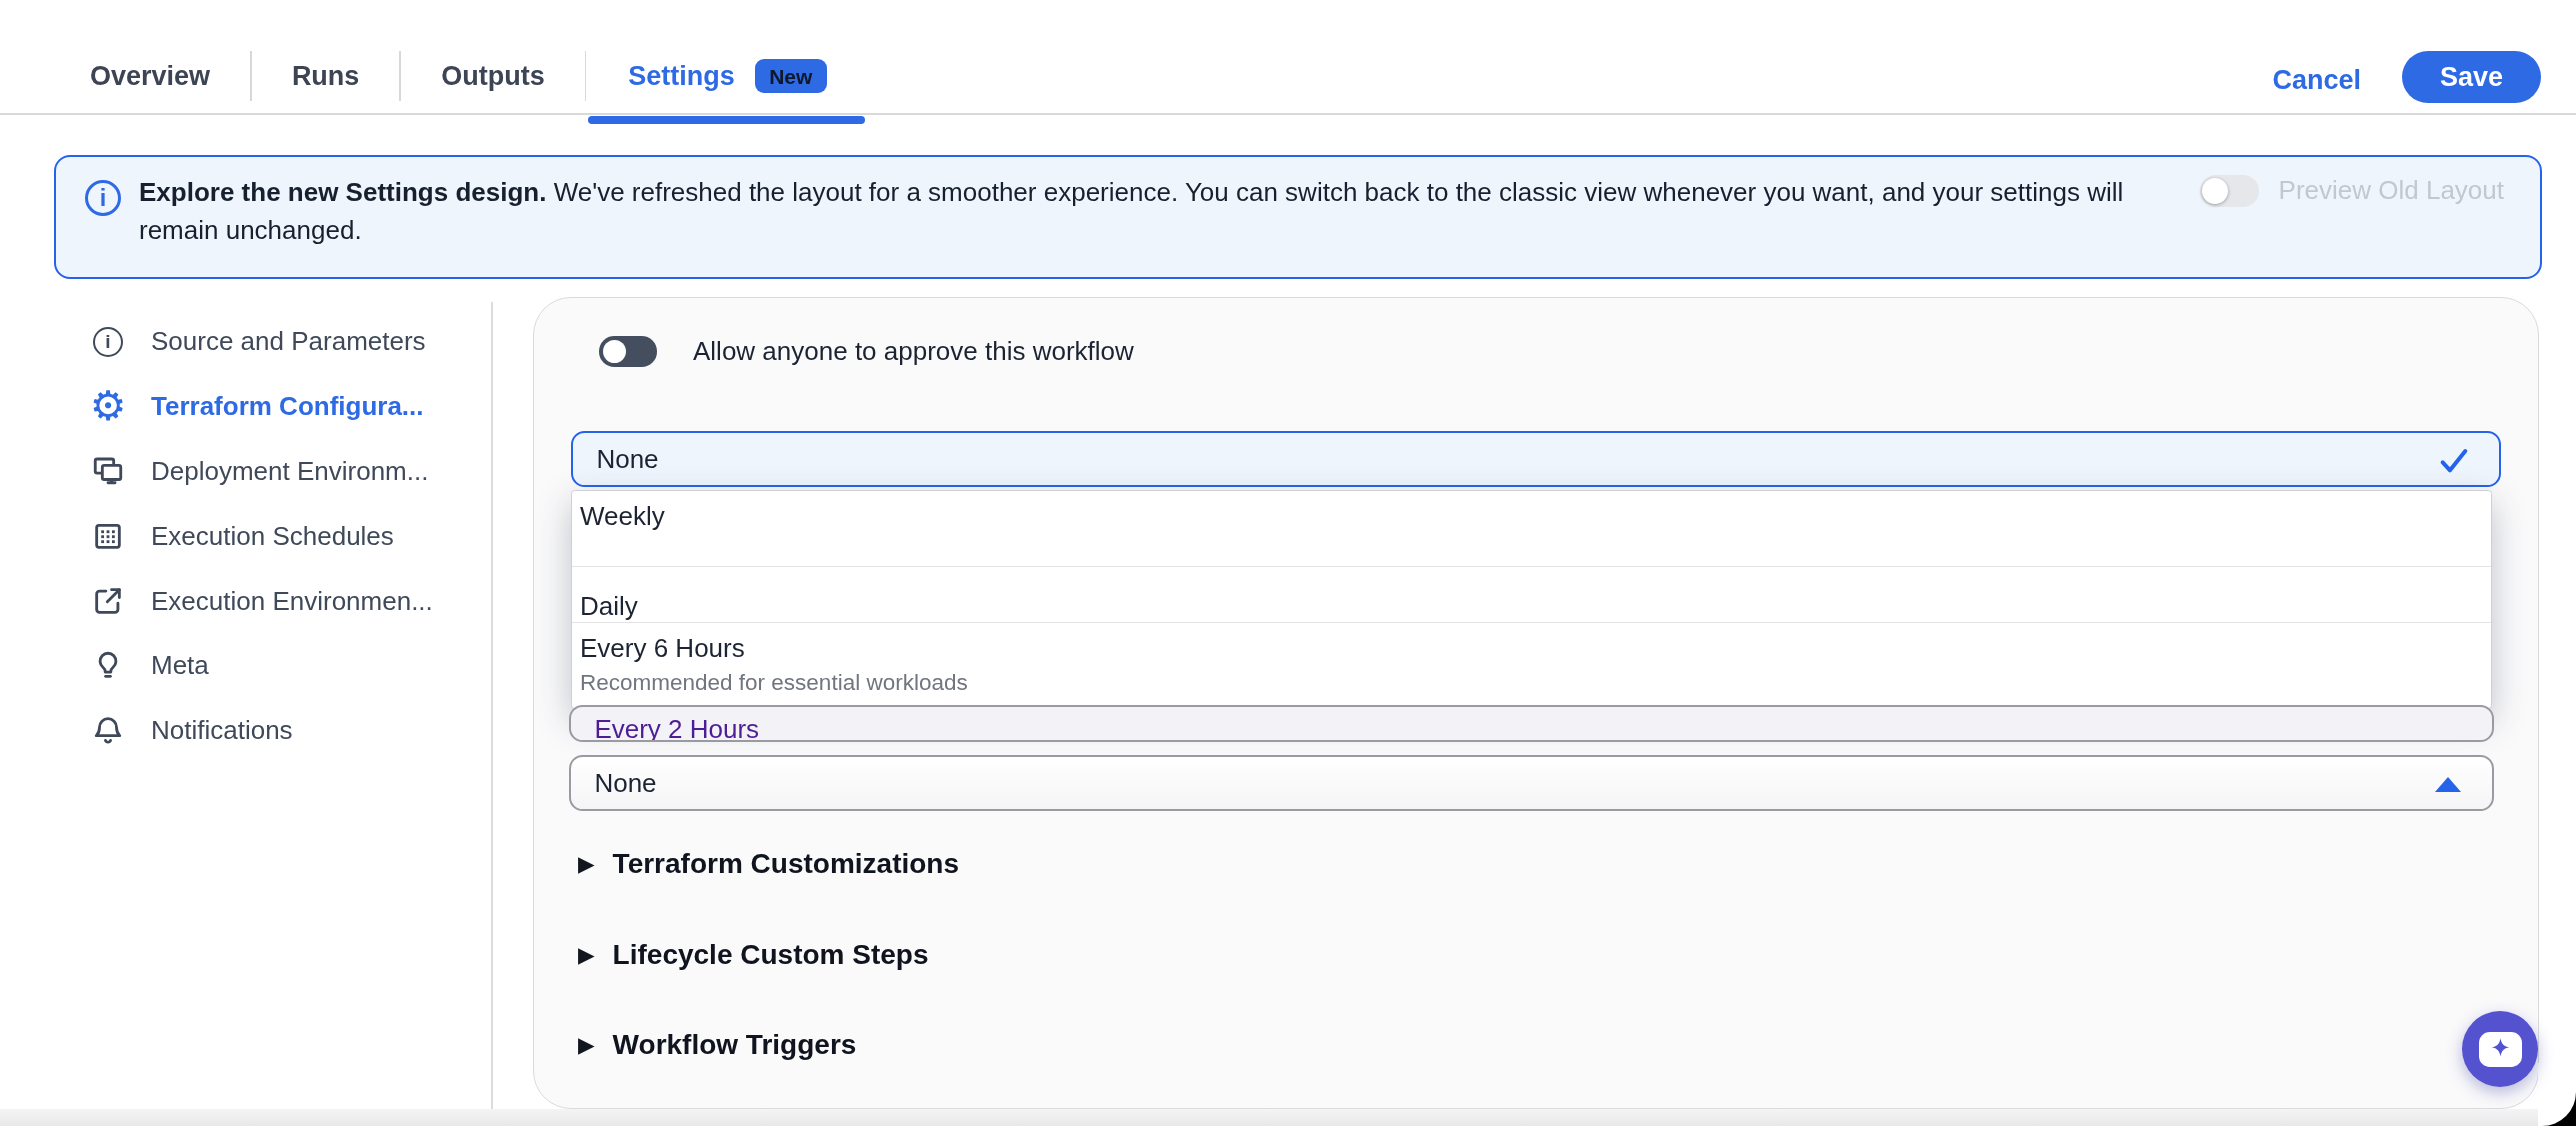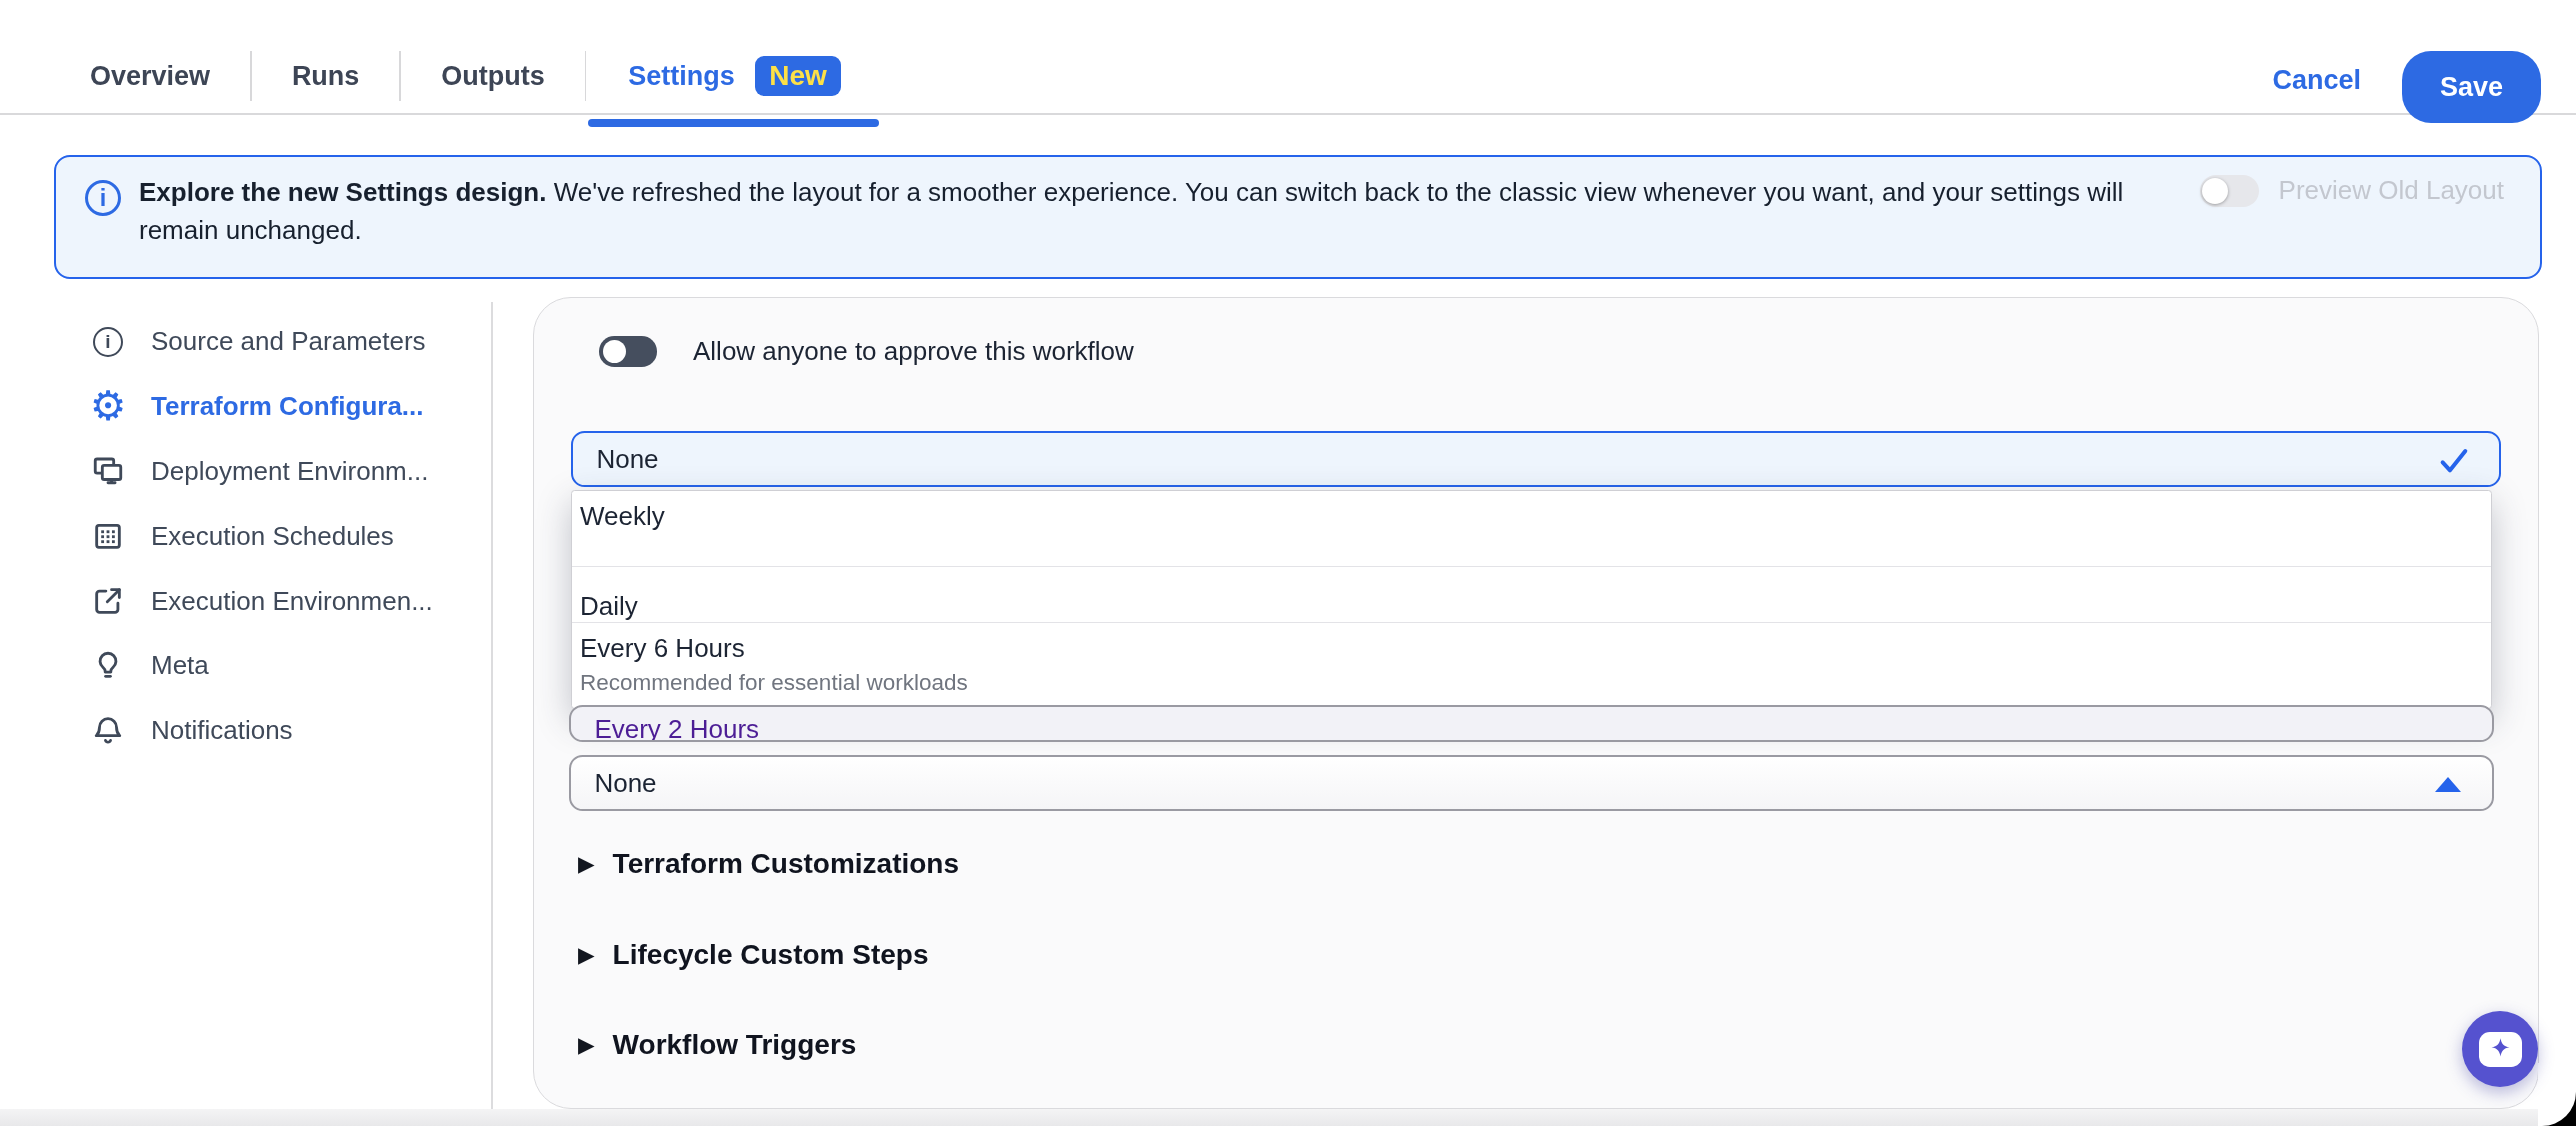--- a/index.html
+++ b/index.html
@@ -5,25 +5,25 @@
   * { margin:0; padding:0; box-sizing:border-box; }
   html,body { background:#fff; }
   body { font-family:"Liberation Sans","DejaVu Sans",sans-serif; }
   .screen { position:relative; width:2576px; height:1126px; background:#fff; overflow:hidden; }
 
   
   .tabbar { position:absolute; left:90px; top:47px; height:58px; display:flex; align-items:center; }
   .tab { font-size:27px; font-weight:700; color:#3d4555; white-space:nowrap; cursor:pointer; }
   .vsep { width:1.8px; height:50px; background:#d8d8da; margin:0 40px; }
   .tab-settings { position:relative; display:flex; align-items:center; gap:20px; color:#2d6ae3; padding:0 1.8px; }
-  .badge { background:#2d6ae3; color:#fde047; font-size:28px; font-weight:700; padding:6.3px 14.4px; border-radius:9px; line-height:1; }
+  .badge { background:#2d6ae3; color:#0f172a; font-size:21px; font-weight:700; padding:6.3px 14.4px; border-radius:9px; line-height:1; }
   .settings-underline { position:absolute; left:-38px; right:-36px; bottom:-31px; height:8px; border-radius:4.5px; background:#2d6ae3; }
   .tab-rule { position:absolute; left:0; top:113px; width:2576px; height:1.8px; background:#d9d9db; }
   .cancel { position:absolute; right:215px; top:65px; font-size:27px; font-weight:700; color:#2d6ae3; cursor:pointer; }
-  .save { position:absolute; right:35px; top:51px; width:139px; height:72px; border:none; border-radius:29px;
+  .save { position:absolute; right:35px; top:51px; width:139px; height:52px; border:none; border-radius:29px;
           background:#2d6ae3; color:#fff; font-size:27px; font-weight:700; font-family:inherit; cursor:pointer; }
 
   
   .banner { position:absolute; left:54px; top:155px; width:2488px; height:124px; background:#eef5fd;
             border:2.7px solid #2563eb; border-radius:16px; }
   .info-badge { position:absolute; left:29px; top:23.4px; width:36px; height:36px; border:3.6px solid #2d6ae3; border-radius:50%;
                 color:#2d6ae3; font-size:23.4px; font-weight:700; display:flex; align-items:center; justify-content:center; }
   .banner-text { position:absolute; left:83px; top:16px; width:2051px; font-size:26px; line-height:38px; color:#17202e; }
   .banner-text b { font-weight:700; }
   .banner-right { position:absolute; right:36px; top:18px; display:flex; align-items:center; gap:20px; }

